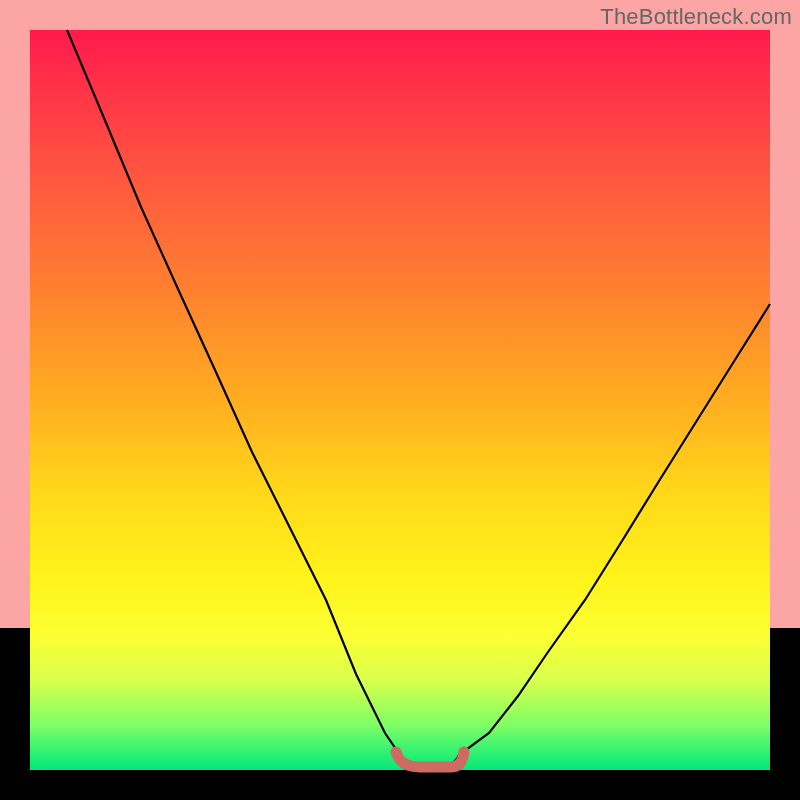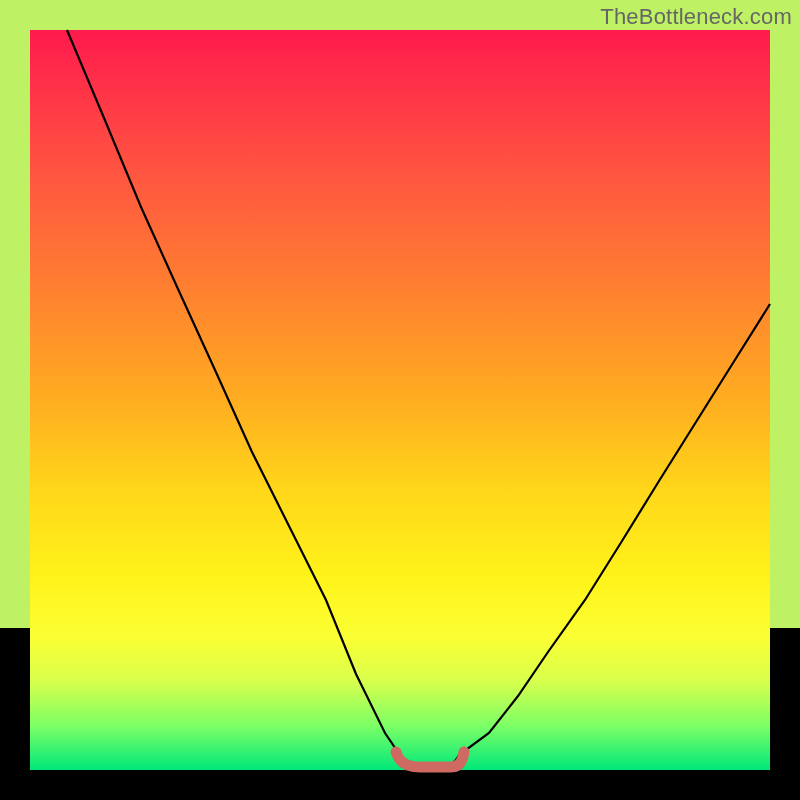--- a/index.html
+++ b/index.html
@@ -10,21 +10,21 @@
     background: #000;
     overflow: hidden;
     font-family: Arial, Helvetica, sans-serif;
   }
   .frame {
     position: absolute;
     left: 0;
     top: 0;
     width: 800px;
     height: 628px;
-    background: #bef264;
+    background: #fca5a5;
   }
   .plot-area {
     position: absolute;
     left: 30px;
     top: 30px;
     width: 740px;
     height: 740px;
     background: linear-gradient(to bottom,
       #ff1a4d 0%,
       #ff3348 8%,

